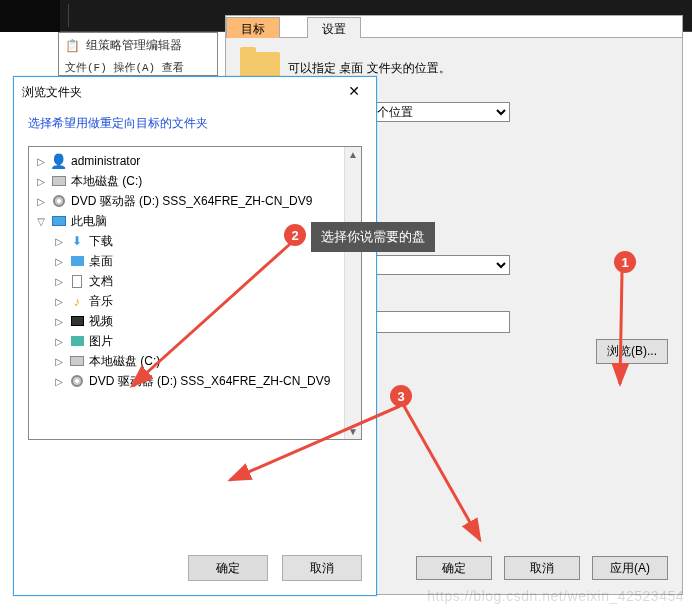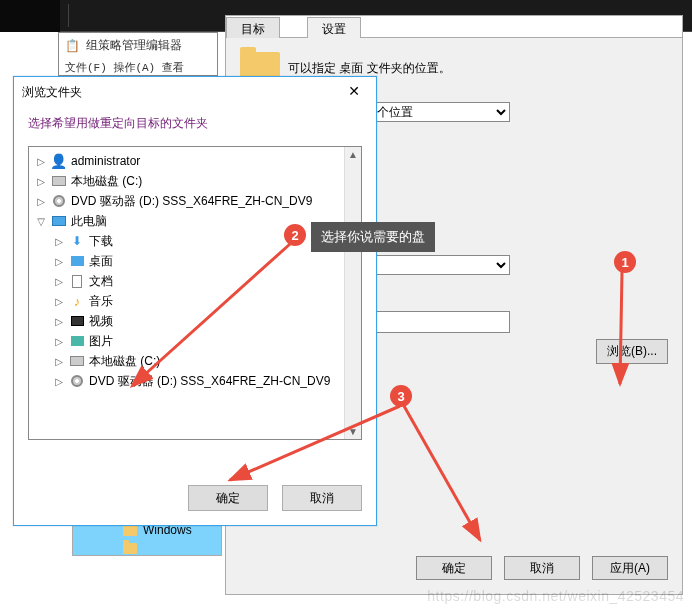--- a/index.html
+++ b/index.html
@@ -12,39 +12,39 @@
 .topbar .lblock { position: absolute; left: 0; top: 0; width: 60px; height: 32px; background: #0a0a0a; }
 
 
 .gpo-strip { position: absolute; left: 58px; top: 32px; width: 160px; height: 44px; background: #fff; border: 1px solid #888; }
 .gpo-strip .hdr { display: flex; align-items: center; gap: 6px; padding: 4px 6px; color: #333; }
 .gpo-strip .menu { padding: 2px 6px; color: #333; font-size: 11px; font-family: Liberation Mono, monospace; }
 
 
 .propdlg { position: absolute; left: 225px; top: 15px; width: 458px; height: 580px; background: #f0f0f0; border: 1px solid #aaa; }
 .propdlg .tabs { display: flex; gap: 0; background: #fff; border-bottom: 1px solid #aaa; height: 22px; }
-.propdlg .tab { padding: 3px 14px; border: 1px solid #aaa; border-bottom: none; background: #e5e5e5; position: relative; top: 1px; }
+.propdlg .tab { padding: 3px 14px; border: 1px solid #aaa; border-bottom: none; background: #fdba74; position: relative; top: 1px; }
 .propdlg .tab.inactive { background: #f0f0f0; border-top: 1px solid #aaa; margin-left: 27px; }
 .propdlg .body { padding: 14px; }
 .propdlg .iconrow { display: flex; align-items: center; gap: 8px; margin-bottom: 14px; }
 .propdlg .foldericon { width: 40px; height: 32px; background: #f3c969; border-radius: 2px; position: relative; }
 .propdlg .foldericon::before { content: ""; position: absolute; top: -5px; left: 0; width: 16px; height: 6px; background: #f3c969; border-radius: 2px 2px 0 0; }
 .propdlg select { width: 270px; height: 20px; border: 1px solid #888; background: #fff; }
 .propdlg .group { margin-top: 18px; }
 .propdlg .pathbox { width: 270px; height: 22px; border: 1px solid #888; background: #fff; margin-top: 6px; }
 .propdlg .browse { float: right; margin-top: 6px; padding: 3px 10px; border: 1px solid #888; background: #e1e1e1; }
 .propdlg .footer { position: absolute; bottom: 14px; right: 14px; display: flex; gap: 12px; }
 .propdlg .footer button { width: 76px; height: 24px; border: 1px solid #888; background: #e1e1e1; }
 
 
-.browsedlg { position: absolute; left: 13px; top: 76px; width: 364px; height: 450px; background: #fff; border: 1px solid #3aa2e8; box-shadow: 0 0 0 1px rgba(0,0,0,.05); z-index: 10; }
+.browsedlg { position: absolute; left: 13px; top: 76px; width: 364px; height: 520px; background: #fff; border: 1px solid #3aa2e8; box-shadow: 0 0 0 1px rgba(0,0,0,.05); z-index: 10; }
 .browsedlg .titlebar { height: 30px; display: flex; align-items: center; justify-content: space-between; padding: 0 8px; }
 .browsedlg .titlebar .t { font-size: 12px; }
 .browsedlg .titlebar .x { width: 28px; height: 20px; text-align: center; font-size: 14px; line-height: 18px; }
-.browsedlg .instr { padding: 8px 14px 14px; color: #701a75; }
+.browsedlg .instr { padding: 8px 14px 14px; color: #1d4ed8; }
 .browsedlg .tree { margin: 0 14px; border: 1px solid #888; height: 294px; display: flex; }
 .browsedlg .tree .list { flex: 1; overflow: hidden; padding: 4px 0; }
 .browsedlg .tree .sb { width: 17px; background: #f0f0f0; display: flex; flex-direction: column; justify-content: space-between; align-items: center; border-left: 1px solid #ddd; }
 .browsedlg .tree .sb .arr { font-size: 10px; padding: 2px; color: #666; }
 .treeitem { display: flex; align-items: center; height: 20px; }
 .treeitem .exp { width: 12px; text-align: center; color: #666; font-size: 10px; }
 .treeitem .ico { width: 16px; height: 16px; margin: 0 4px; display: flex; align-items: center; justify-content: center; }
 .treeitem .lbl { white-space: nowrap; }
 .lv0 { padding-left: 6px; }
 .lv1 { padding-left: 24px; }

